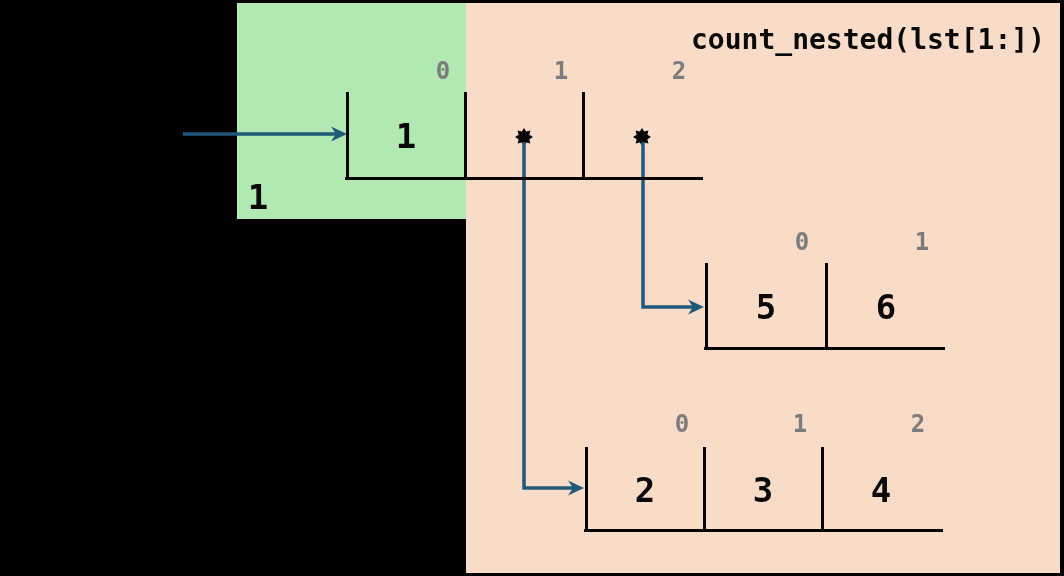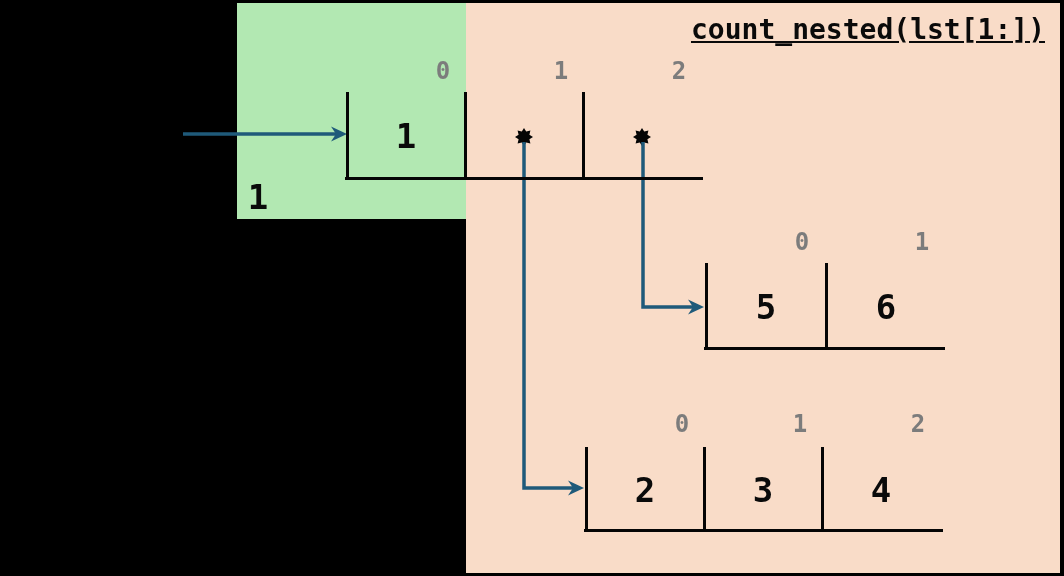--- a/index.html
+++ b/index.html
@@ -5,22 +5,22 @@
   html,body{margin:0;padding:0;background:#000;}
   #stage{
     position:relative;width:1064px;height:576px;overflow:hidden;
     background:var(--bg,#000);
     font-family:"DejaVu Sans Mono", monospace;font-weight:bold;
   }
   .region{position:absolute;}
   #region-green{left:237px;top:3px;width:229px;height:216px;background:var(--green,#b2e8b2);}
   #region-peach{left:466px;top:3px;width:594px;height:570px;background:var(--peach,#f9dcc8);}
   #call-title{
-    position:absolute;right:19px;top:10px;height:40px;line-height:40px;
-    font-size:28px;color:var(--text,#0a0a0a);white-space:pre;text-decoration:underline;
+    position:absolute;right:19px;top:20px;height:40px;line-height:40px;
+    font-size:28px;color:var(--text,#0a0a0a);white-space:pre;
   }
   #count-label{
     position:absolute;left:240px;top:179px;width:36px;height:36px;line-height:36px;
     text-align:center;font-size:34px;color:var(--text,#0a0a0a);
   }
   .vline{position:absolute;width:3px;background:var(--line,#000);}
   .baseline{position:absolute;height:3px;background:var(--line,#000);}
   .cell-value{
     position:absolute;width:60px;height:36px;line-height:36px;text-align:center;
     font-size:34px;color:var(--text,#0a0a0a);

